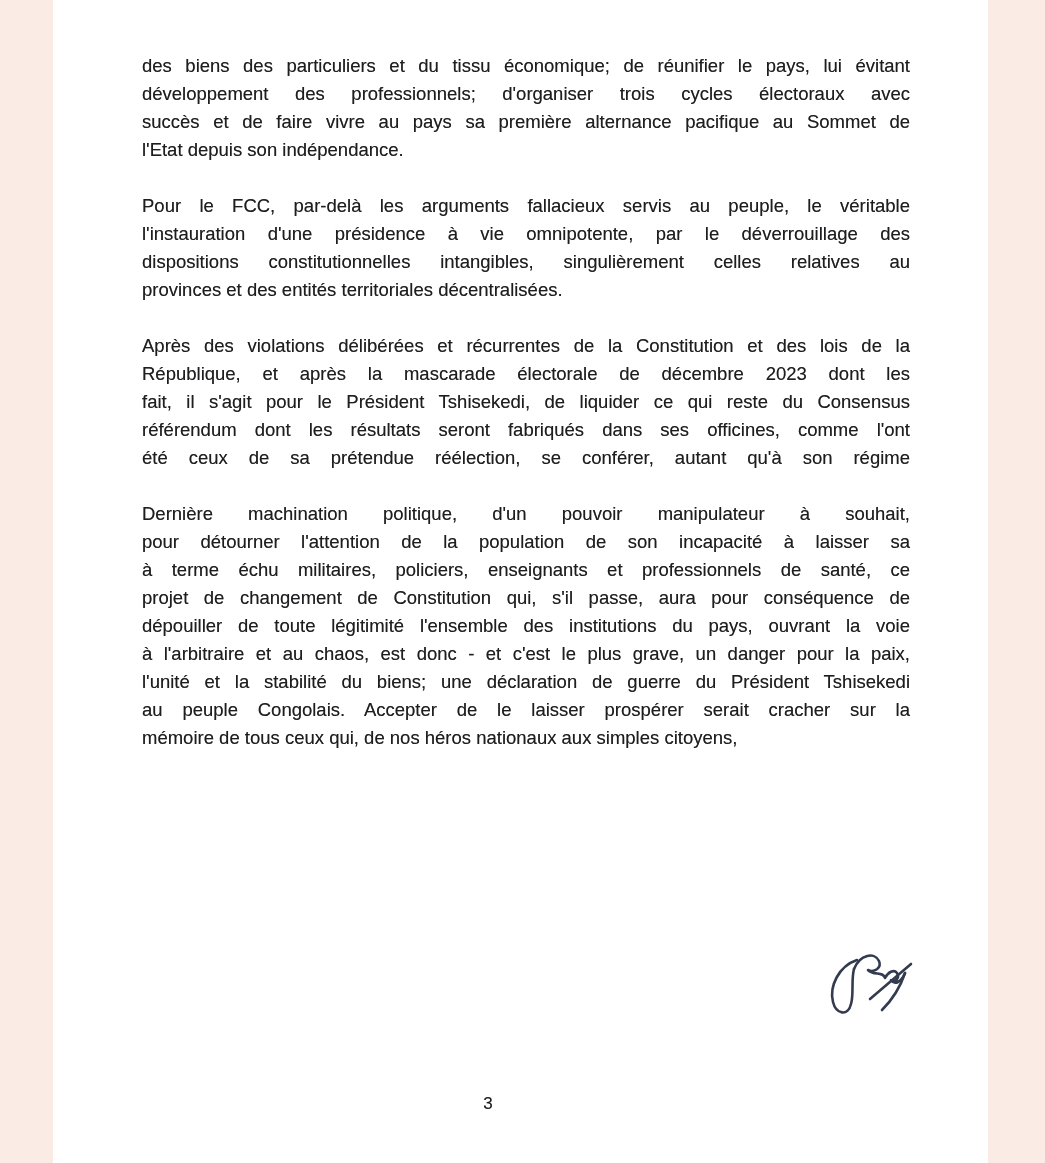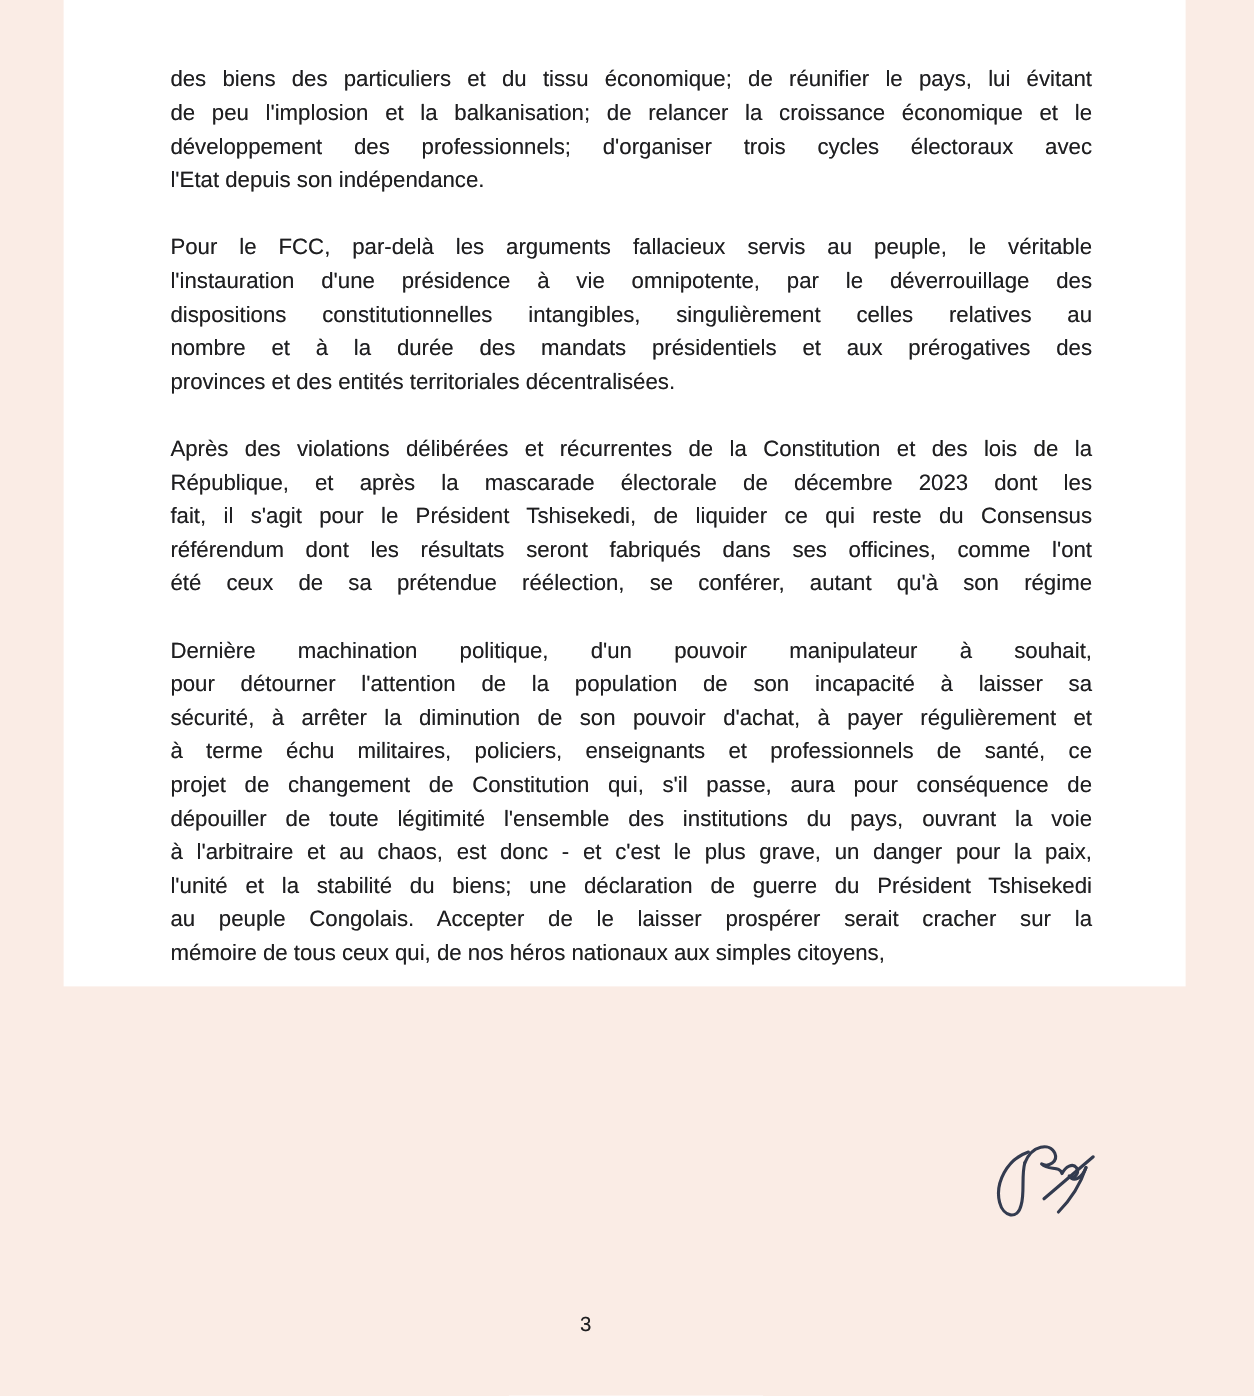--- a/index.html
+++ b/index.html
@@ -12,21 +12,21 @@
     position: relative;
     overflow: hidden;
     background: var(--backdrop, #faece5);
     font-family: "Liberation Sans", "DejaVu Sans", sans-serif;
   }
   .paper {
     position: absolute;
     left: 53px;
     top: 0;
     width: 935px;
-    height: 822px;
+    height: 1163px;
     background: var(--paper, #ffffff);
   }
   .text-block {
     position: absolute;
     left: 89px;
     top: 52px;
     width: 768px;
   }
   .para {
     margin: 0 0 28px 0;
@@ -69,42 +69,40 @@
   }
 </style>
 </head>
 <body>
 
 <div class="paper">
 
   <div class="text-block">
       <div class="para">
         <div class="line">des biens des particuliers et du tissu économique; de réunifier le pays, lui évitant</div>
-        <div class="line">de peu l'implosion et la balkanisation; de relancer la croissance économique et le</div>
         <div class="line">développement des professionnels; d'organiser trois cycles électoraux avec</div>
+        <div class="line">succès et de faire vivre au pays sa première alternance pacifique au Sommet de</div>
         <div class="line last">l'Etat depuis son indépendance.</div>
       </div>
       <div class="para">
         <div class="line">Pour le FCC, par-delà les arguments fallacieux servis au peuple, le véritable</div>
         <div class="line">l'instauration d'une présidence à vie omnipotente, par le déverrouillage des</div>
         <div class="line">dispositions constitutionnelles intangibles, singulièrement celles relatives au</div>
-        <div class="line">nombre et à la durée des mandats présidentiels et aux prérogatives des</div>
         <div class="line last">provinces et des entités territoriales décentralisées.</div>
       </div>
       <div class="para">
         <div class="line">Après des violations délibérées et récurrentes de la Constitution et des lois de la</div>
         <div class="line">République, et après la mascarade électorale de décembre 2023 dont les</div>
         <div class="line">fait, il s'agit pour le Président Tshisekedi, de liquider ce qui reste du Consensus</div>
         <div class="line">référendum dont les résultats seront fabriqués dans ses officines, comme l'ont</div>
         <div class="line">été ceux de sa prétendue réélection, se conférer, autant qu'à son régime</div>
       </div>
       <div class="para">
         <div class="line">Dernière machination politique, d'un pouvoir manipulateur à souhait,</div>
         <div class="line">pour détourner l'attention de la population de son incapacité à laisser sa</div>
-        <div class="line">sécurité, à arrêter la diminution de son pouvoir d'achat, à payer régulièrement et</div>
         <div class="line">à terme échu militaires, policiers, enseignants et professionnels de santé, ce</div>
         <div class="line">projet de changement de Constitution qui, s'il passe, aura pour conséquence de</div>
         <div class="line">dépouiller de toute légitimité l'ensemble des institutions du pays, ouvrant la voie</div>
         <div class="line">à l'arbitraire et au chaos, est donc - et c'est le plus grave, un danger pour la paix,</div>
         <div class="line">l'unité et la stabilité du biens; une déclaration de guerre du Président Tshisekedi</div>
         <div class="line">au peuple Congolais. Accepter de le laisser prospérer serait cracher sur la</div>
         <div class="line last">mémoire de tous ceux qui, de nos héros nationaux aux simples citoyens,</div>
       </div>
     </div>
 

